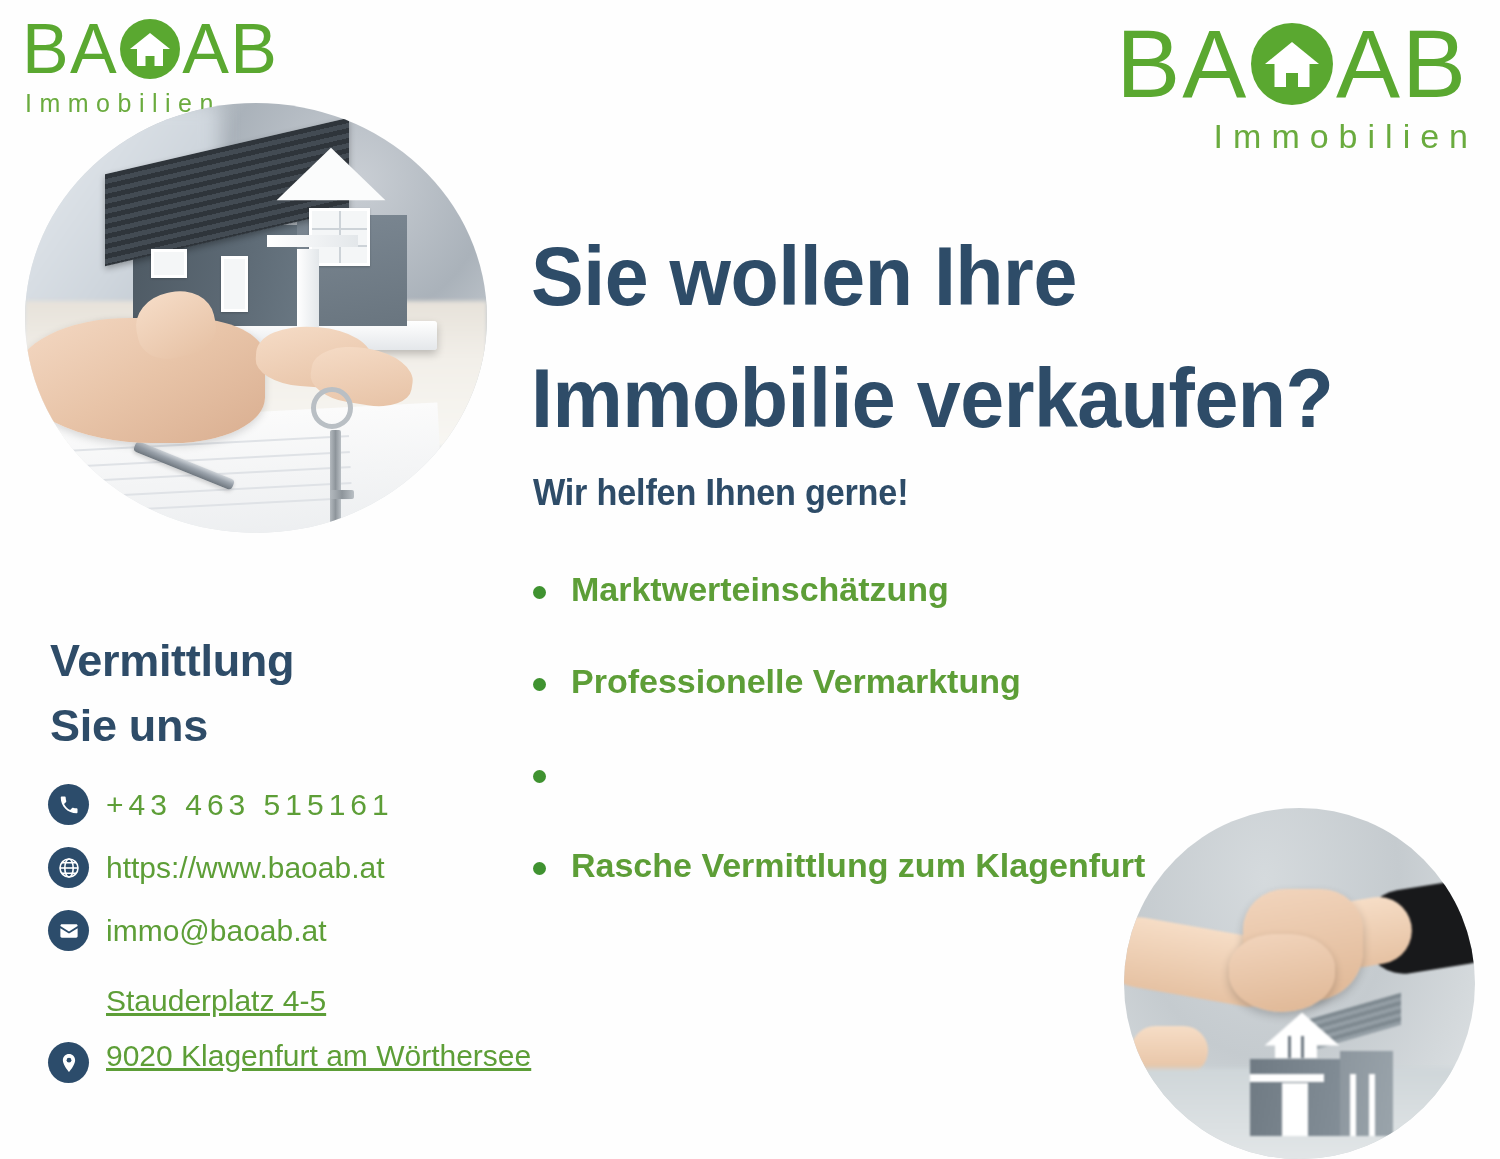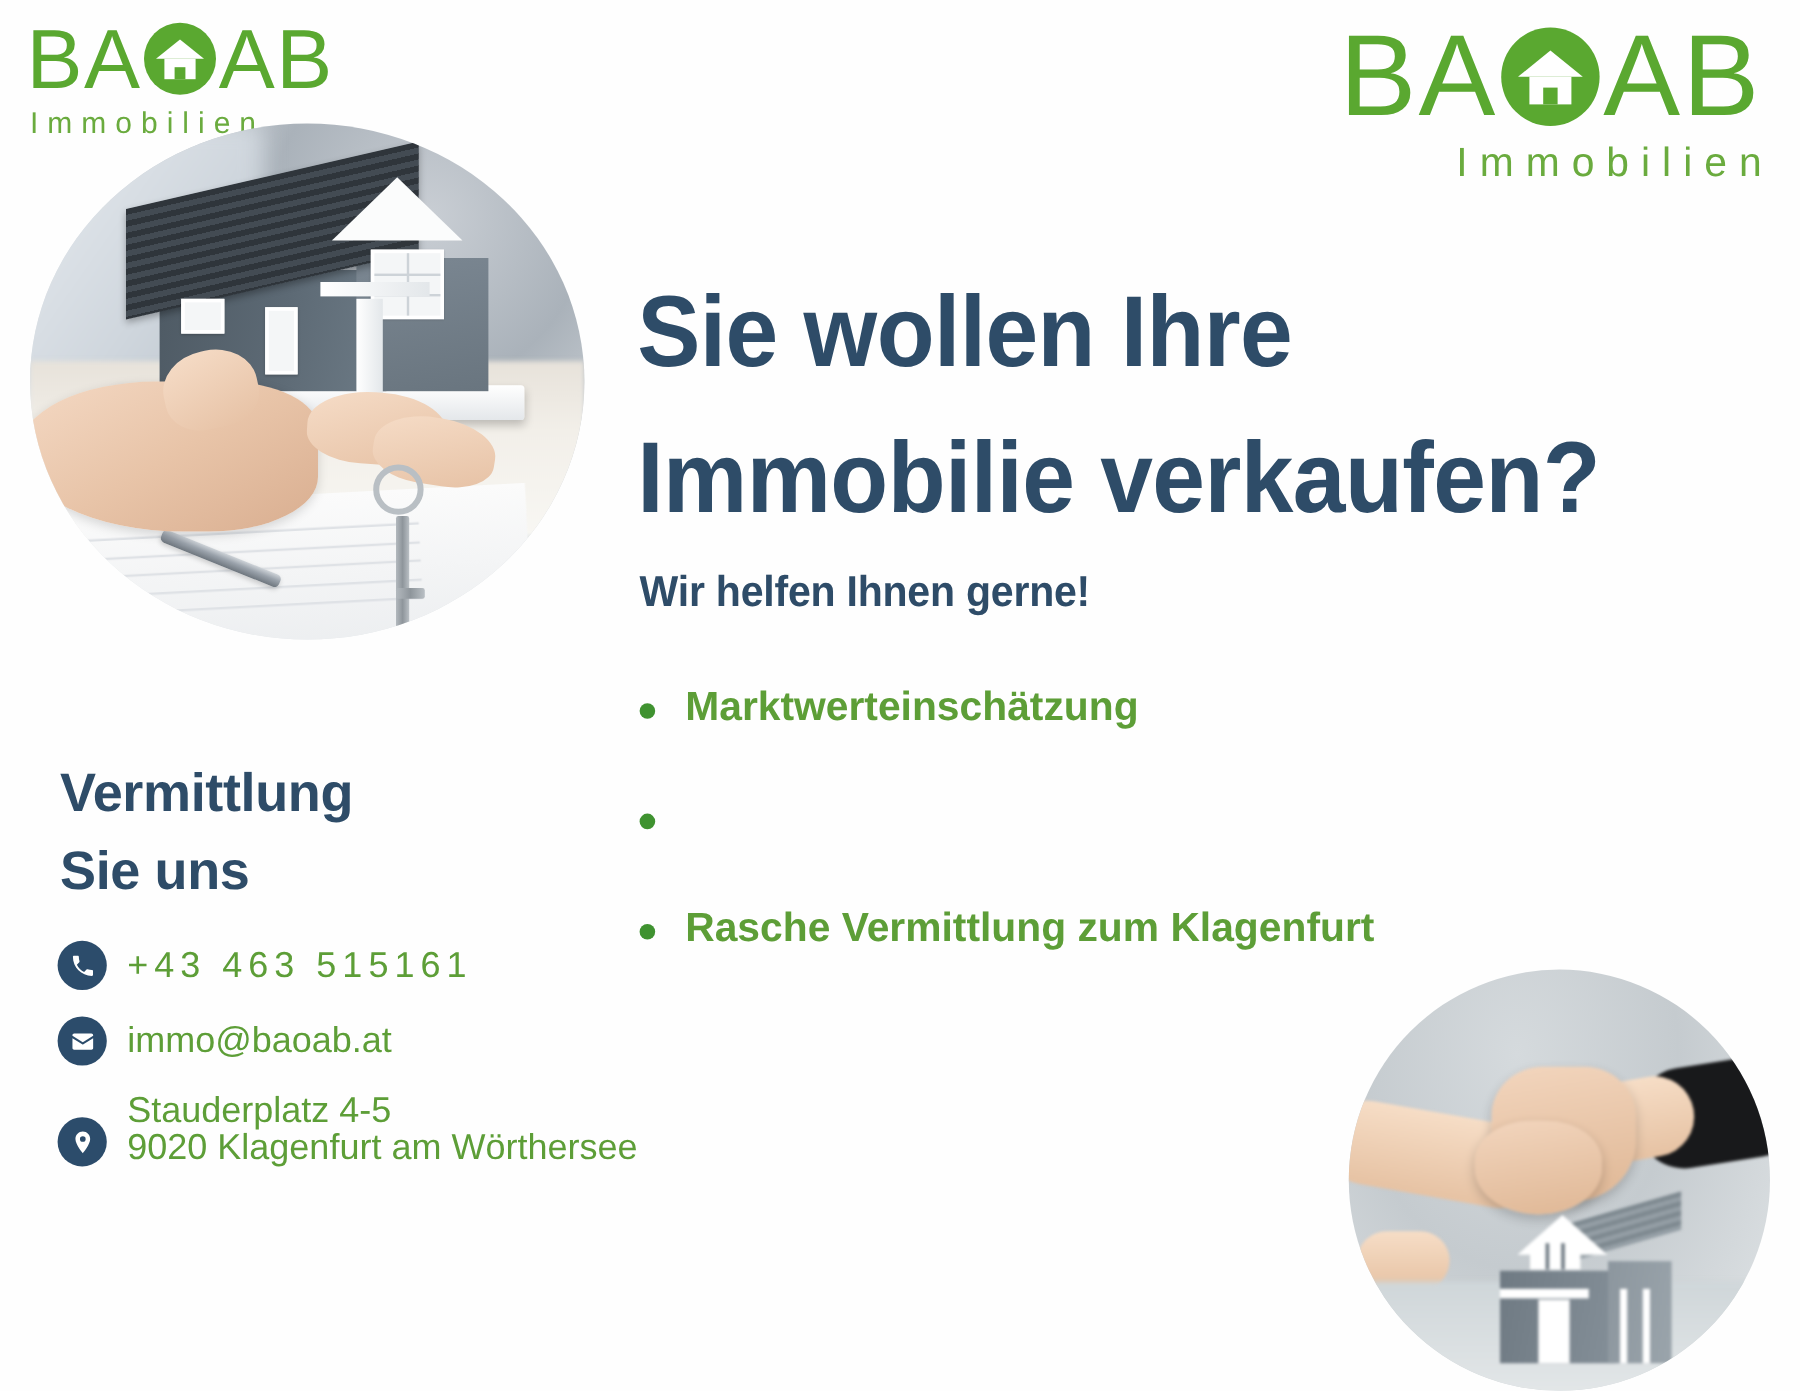--- a/index.html
+++ b/index.html
@@ -300,21 +300,21 @@
     margin-right:17px;
   }
   .ci svg { position:absolute; left:50%; top:50%; transform:translate(-50%,-50%); }
   .ctext {
     color:#5d9e37;
     font-size:30px;
     line-height:41px;
     white-space:pre-line;
   }
   #contact-phone-text { letter-spacing:5px; }
-  #contact-address-text { line-height:31px; }
+  #contact-address-text { line-height:55px;text-decoration:underline; }
 </style>
 </head>
 <body>
 
 <div class="logo" id="logo-topleft">
   <div class="logo-wordmark">
     <span class="logo-letters">BA</span>
     <span class="logo-house-badge">
       <span class="roof"></span>
         <span class="body"></span>
@@ -383,40 +383,55 @@
 <h1 id="headline">Sie wollen Ihre Immobilie verkaufen?</h1>
 <h2 id="subhead">Wir helfen Ihnen gerne!</h2>
 
 <ul id="benefits">
   <li>
     <span class="dot"></span>
     <span>Marktwerteinschätzung</span>
   </li>
   <li>
     <span class="dot"></span>
+    <span>Professionelle Vermarktung</span>
+  </li>
+  <li>
+    <span class="dot"></span>
   </li>
   <li>
     <span class="dot"></span>
     <span>Rasche Vermittlung zum Klagenfurt</span>
   </li>
 </ul>
 
 <h2 id="contact-heading">Vermittlung
 Sie uns</h2>
 
 <ul id="contact-list">
   <li>
     <span class="ci">
       <svg width="22" height="22" viewBox="0 0 24 24" fill="#fff">
         <path d="M6.6 10.8c1.4 2.8 3.8 5.2 6.6 6.6l2.2-2.2c.3-.3.7-.4 1.1-.2 1.2.4 2.5.6 3.8.6.6 0 1 .4 1 1V20c0 .6-.4 1-1 1C10.7 21 3 13.3 3 3.7c0-.6.4-1 1-1h3.4c.6 0 1 .4 1 1 0 1.3.2 2.6.6 3.8.1.4 0 .8-.2 1.1l-2.2 2.2z"></path>
       </svg>
     </span>
     <span class="ctext" id="contact-phone-text">+43 463 515161</span>
   </li>
 
+  <li>
+    <span class="ci">
+      <svg width="24" height="24" viewBox="0 0 24 24" fill="none" stroke="#fff" stroke-width="1.6">
+        <circle cx="12" cy="12" r="9"></circle>
+        <ellipse cx="12" cy="12" rx="4.2" ry="9"></ellipse>
+        <line x1="3" y1="12" x2="21" y2="12"></line>
+        <path d="M4.6 6.8h14.8M4.6 17.2h14.8"></path>
+      </svg>
+    </span>
+    <span class="ctext">https://www.baoab.at</span>
+  </li>
 
   <li>
     <span class="ci">
       <svg width="23" height="23" viewBox="0 0 24 24" fill="#fff">
         <path d="M3 6.5c0-.8.7-1.5 1.5-1.5h15c.8 0 1.5.7 1.5 1.5v.4l-9 5.6-9-5.6v-.4z"></path>
         <path d="M3 9.1l8.5 5.3c.3.2.7.2 1 0L21 9.1v8.4c0 .8-.7 1.5-1.5 1.5h-15c-.8 0-1.5-.7-1.5-1.5V9.1z"></path>
       </svg>
     </span>
     <span class="ctext">immo@baoab.at</span>
   </li>

